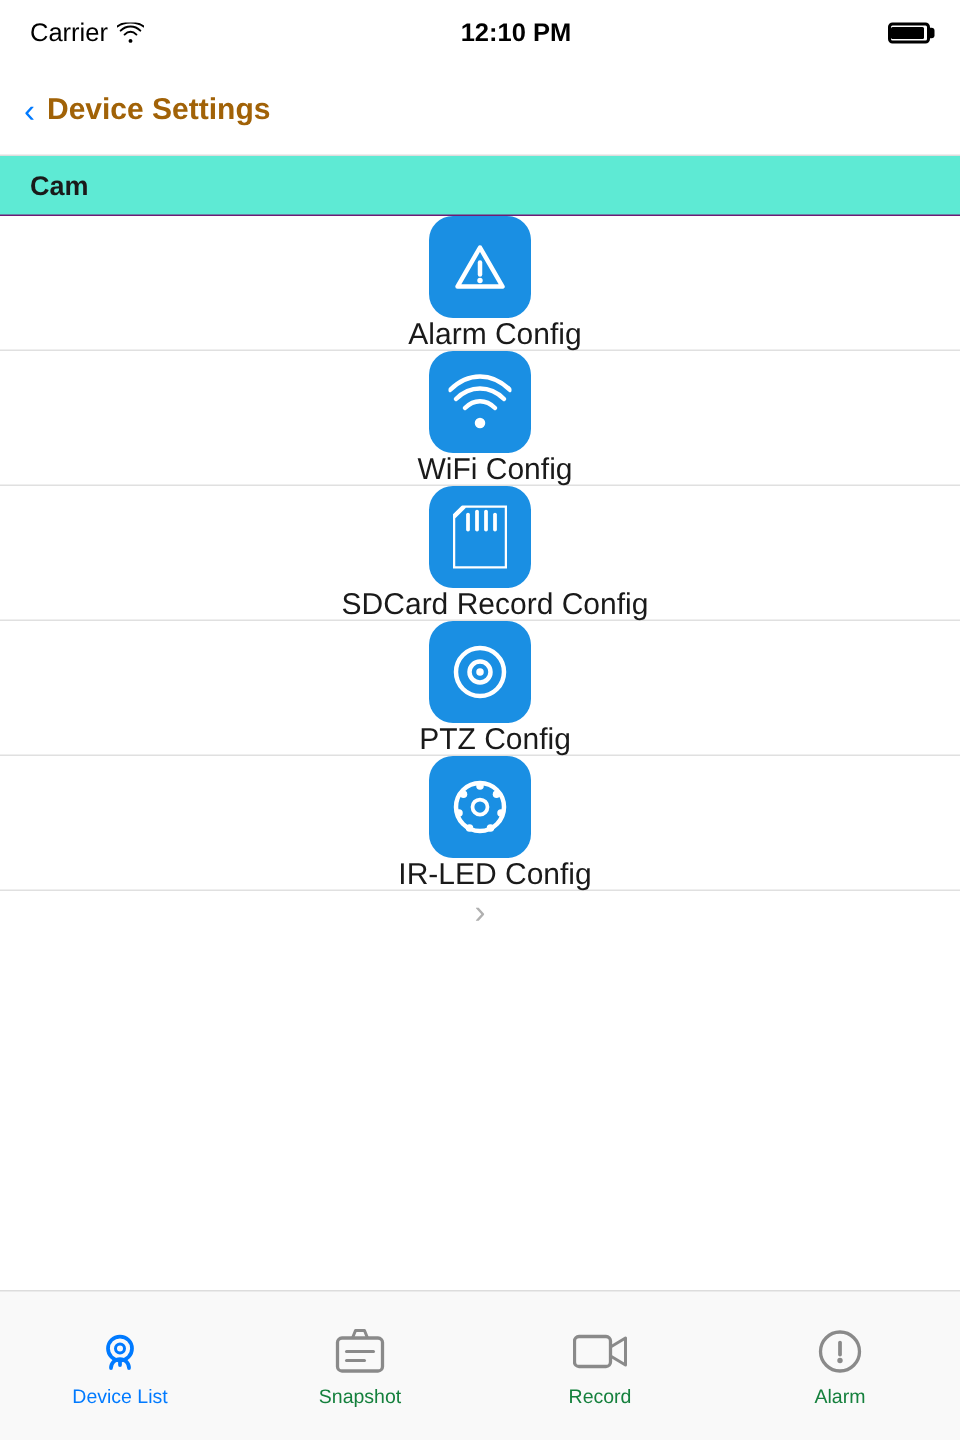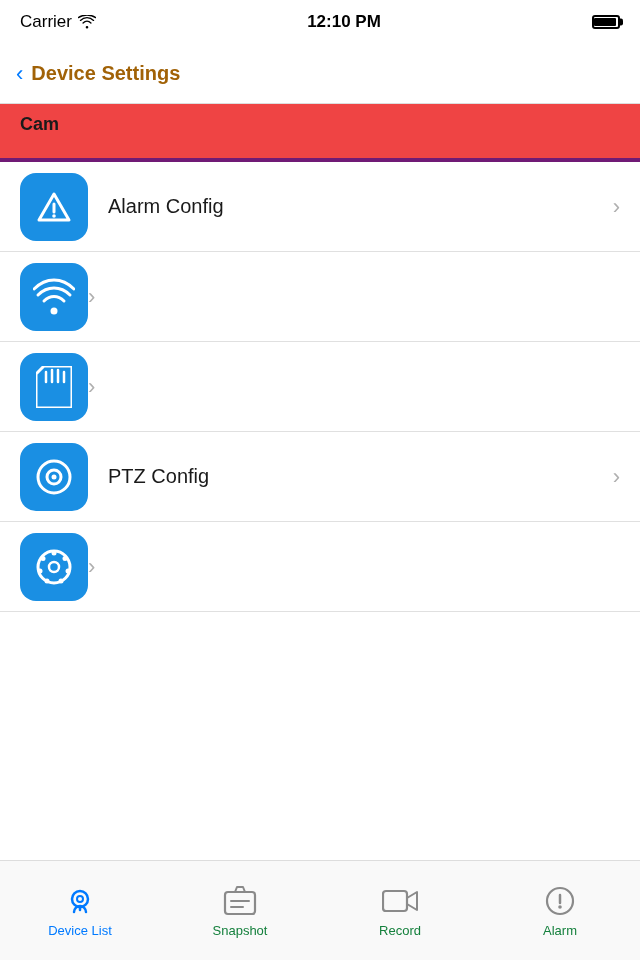--- a/index.html
+++ b/index.html
@@ -96,42 +96,43 @@
     }
     .nav-title {
       font-size: 20px;
       font-weight: 700;
       color: #a16207;
       margin-left: 8px;
     }
 
     
     .section-header {
-      background: #ef4444;
-      padding: 10px 20px 23px;
-      border-bottom: 4px solid #701a75;
+      background: #5eead4;
+      padding: 10px 20px 8px;
+      border-bottom: 1px solid #701a75;
     }
     .section-header-text {
       font-size: 18px;
       font-weight: 700;
       color: #1a1a1a;
     }
 
     
     .menu-list {
       background: #fff;
     }
     .menu-item {
       display: flex;
       align-items: center;
       padding: 0 20px;
       height: 90px;
       border-bottom: 1px solid #e0e0e0;
       cursor: pointer;
       position: relative;
+      flex-direction: column;
     }
     .menu-icon {
       width: 68px;
       height: 68px;
       border-radius: 16px;
       background: #1a8fe3;
       display: flex;
       align-items: center;
       justify-content: center;
       flex-shrink: 0;
@@ -239,33 +240,35 @@
 
     <div class="menu-item">
       <div class="menu-icon">
         <svg width="42" height="38" viewBox="0 0 42 38" fill="none">
           <circle cx="21" cy="33" r="3.5" fill="white"></circle>
           <path d="M11 23C13.8 20.2 17.2 18.5 21 18.5s7.2 1.7 10 4.5" stroke="white" stroke-width="3" stroke-linecap="round" fill="none"></path>
           <path d="M5 17C9.5 12.5 14.9 10 21 10s11.5 2.5 16 7" stroke="white" stroke-width="3" stroke-linecap="round" fill="none"></path>
           <path d="M1 11C6.8 5.2 13.5 2 21 2s14.2 3.2 20 9" stroke="white" stroke-width="3" stroke-linecap="round" fill="none"></path>
         </svg>
       </div>
+      <span class="menu-label">WiFi Config</span>
       <span class="menu-chevron">›</span>
     </div>
 
     <div class="menu-item">
       <div class="menu-icon">
         <svg width="36" height="42" viewBox="0 0 36 42" fill="none">
           <path d="M0 8L8 0H36V42H0V8z" stroke="white" stroke-width="3" fill="none" stroke-linejoin="round"></path>
           <line x1="10" y1="6" x2="10" y2="16" stroke="white" stroke-width="2.5" stroke-linecap="round"></line>
           <line x1="16" y1="4" x2="16" y2="16" stroke="white" stroke-width="2.5" stroke-linecap="round"></line>
           <line x1="22" y1="4" x2="22" y2="16" stroke="white" stroke-width="2.5" stroke-linecap="round"></line>
           <line x1="28" y1="6" x2="28" y2="16" stroke="white" stroke-width="2.5" stroke-linecap="round"></line>
         </svg>
       </div>
+      <span class="menu-label">SDCard Record Config</span>
       <span class="menu-chevron">›</span>
     </div>
 
     <div class="menu-item">
       <div class="menu-icon">
         <svg width="42" height="42" viewBox="0 0 42 42" fill="none">
           <circle cx="21" cy="21" r="16" stroke="white" stroke-width="3" fill="none"></circle>
           <circle cx="21" cy="21" r="7" stroke="white" stroke-width="3" fill="none"></circle>
           <circle cx="21" cy="21" r="2.5" fill="white"></circle>
         </svg>
@@ -282,20 +285,21 @@
 
           <circle cx="21" cy="7" r="2.5" fill="white"></circle>
           <circle cx="32" cy="12.5" r="2.5" fill="white"></circle>
           <circle cx="35" cy="25" r="2.5" fill="white"></circle>
           <circle cx="28" cy="35" r="2.5" fill="white"></circle>
           <circle cx="14" cy="35" r="2.5" fill="white"></circle>
           <circle cx="7" cy="25" r="2.5" fill="white"></circle>
           <circle cx="10" cy="12.5" r="2.5" fill="white"></circle>
         </svg>
       </div>
+      <span class="menu-label">IR-LED Config</span>
       <span class="menu-chevron">›</span>
     </div>
 
   </div>
 </div>
 
 <div class="tab-bar">
 
   <div class="tab-item active">
     <div class="tab-icon-wrap">

